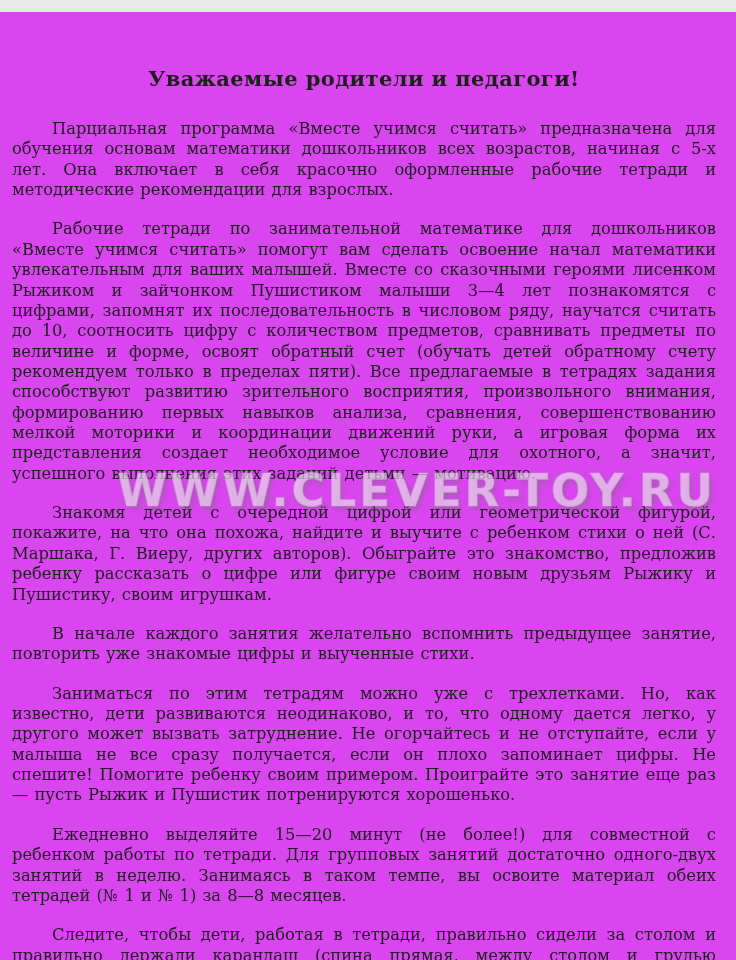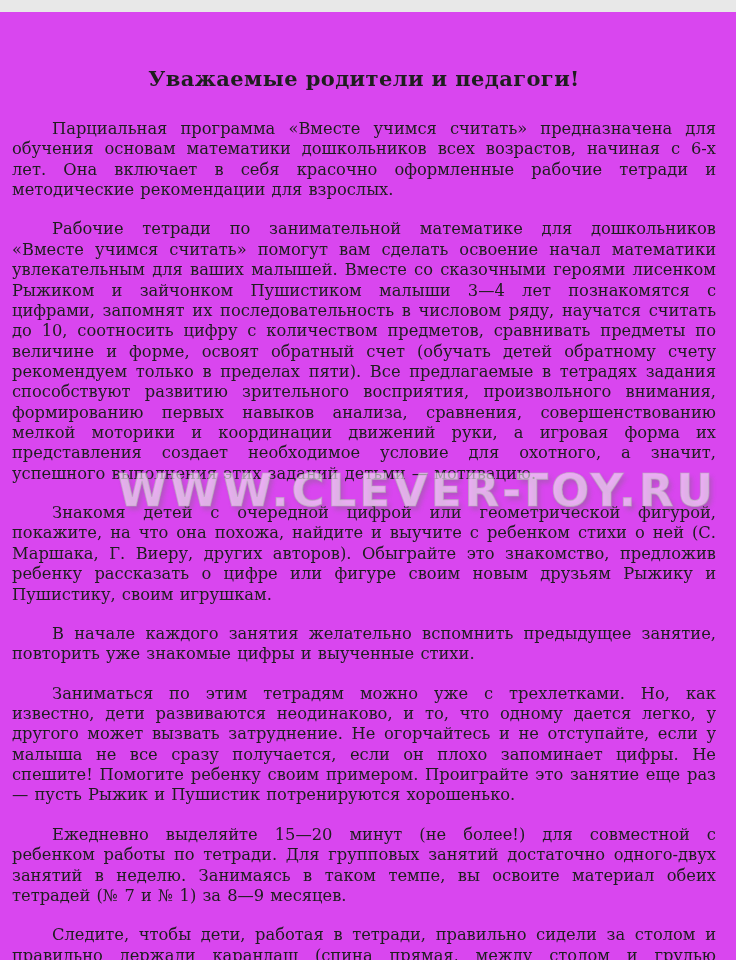--- a/index.html
+++ b/index.html
@@ -47,24 +47,24 @@
     pointer-events: none;
   }
 </style>
 </head>
 <body>
 
 <div class="page">
   <h1 class="title">Уважаемые родители и педагоги!</h1>
 
   <div class="body-text">
-    <p>Парциальная программа «Вместе учимся считать» предназначена для обучения основам математики дошкольников всех возрастов, начиная с 6-х лет. Она включает в себя красочно оформленные рабочие тетради и методические рекомендации для взрослых.</p>
+    <p>Парциальная программа «Вместе учимся считать» предназначена для обучения основам математики дошкольников всех возрастов, начиная с 5-х лет. Она включает в себя красочно оформленные рабочие тетради и методические рекомендации для взрослых.</p>
     <p>Рабочие тетради по занимательной математике для дошкольников «Вместе учимся считать» помогут вам сделать освоение начал математики увлекательным для ваших малышей. Вместе со сказочными героями лисенком Рыжиком и зайчонком Пушистиком малыши 3—4 лет познакомятся с цифрами, запомнят их последовательность в числовом ряду, научатся считать до 10, соотносить цифру с количеством предметов, сравнивать предметы по величине и форме, освоят обратный счет (обучать детей обратному счету рекомендуем только в пределах пяти). Все предлагаемые в тетрадях задания способствуют развитию зрительного восприятия, произвольного внимания, формированию первых навыков анализа, сравнения, совершенствованию мелкой моторики и координации движений руки, а игровая форма их представления создает необходимое условие для охотного, а значит, успешного выполнения этих заданий детьми — мотивацию.</p>
     <p>Знакомя детей с очередной цифрой или геометрической фигурой, покажите, на что она похожа, найдите и выучите с ребенком стихи о ней (С. Маршака, Г. Виеру, других авторов). Обыграйте это знакомство, предложив ребенку рассказать о цифре или фигуре своим новым друзьям Рыжику и Пушистику, своим игрушкам.</p>
     <p>В начале каждого занятия желательно вспомнить предыдущее занятие, повторить уже знакомые цифры и выученные стихи.</p>
     <p>Заниматься по этим тетрадям можно уже с трехлетками. Но, как известно, дети развиваются неодинаково, и то, что одному дается легко, у другого может вызвать затруднение. Не огорчайтесь и не отступайте, если у малыша не все сразу получается, если он плохо запоминает цифры. Не спешите! Помогите ребенку своим примером. Проиграйте это занятие еще раз — пусть Рыжик и Пушистик потренируются хорошенько.</p>
-    <p>Ежедневно выделяйте 15—20 минут (не более!) для совместной с ребенком работы по тетради. Для групповых занятий достаточно одного-двух занятий в неделю. Занимаясь в таком темпе, вы освоите материал обеих тетрадей (№ 7 и № 1) за 8—9 месяцев.</p>
+    <p>Ежедневно выделяйте 15—20 минут (не более!) для совместной с ребенком работы по тетради. Для групповых занятий достаточно одного-двух занятий в неделю. Занимаясь в таком темпе, вы освоите материал обеих тетрадей (№ 1 и № 1) за 8—8 месяцев.</p>
     <p>Следите, чтобы дети, работая в тетради, правильно сидели за столом и правильно держали карандаш (спина прямая, между столом и грудью помещается ладошка, повернутая горизонтально, карандаш «смотрит» на плечо).</p>
 
   </div>
 
   <div class="watermark">WWW.CLEVER-TOY.RU</div>
 </div>
 
 </body></html>

